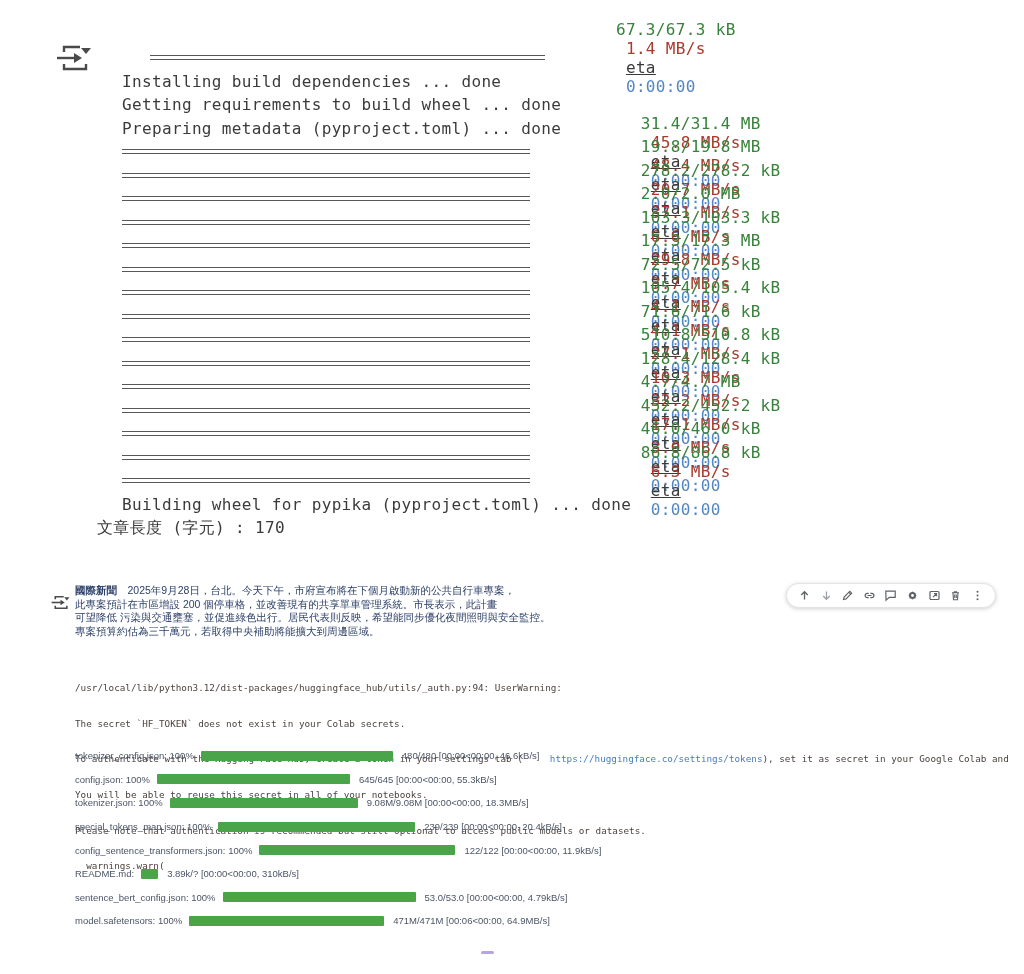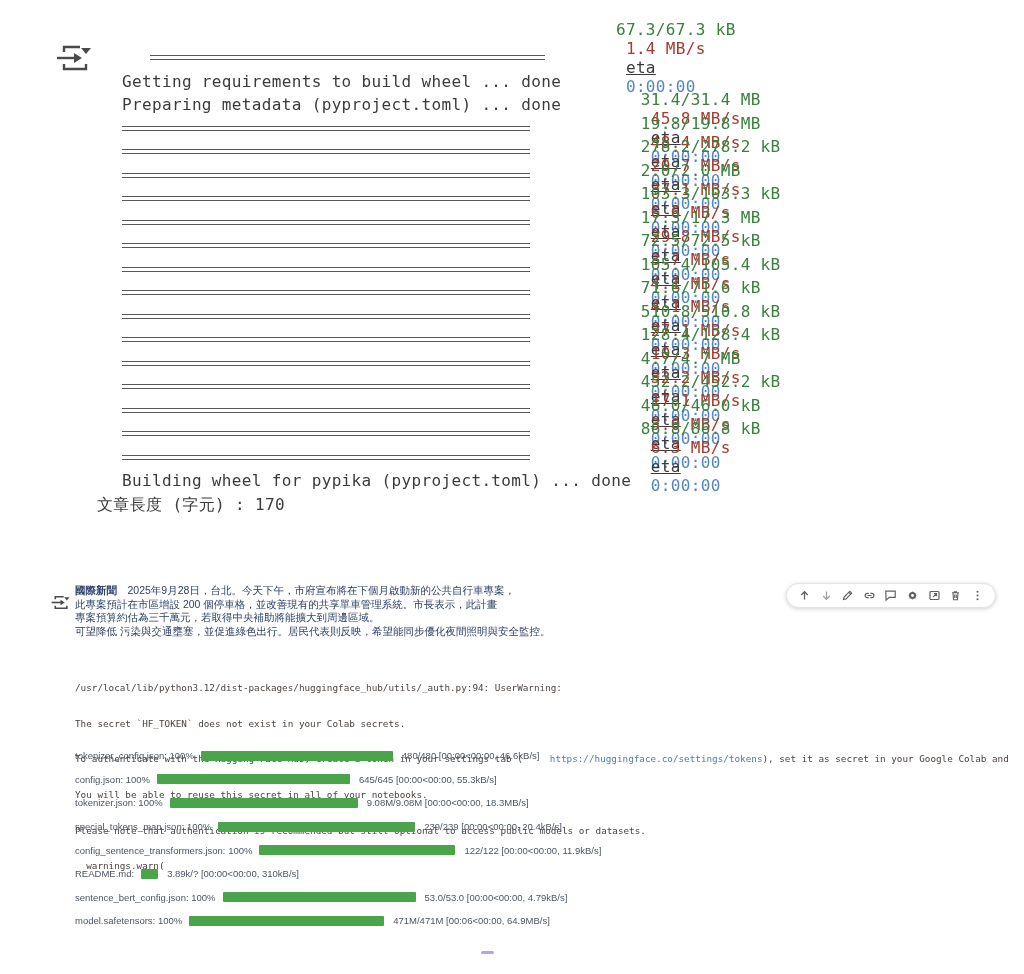--- a/index.html
+++ b/index.html
@@ -89,20 +89,21 @@
     <span class="pip-stats">
       <span class="c-green">67.3/67.3 kB</span>
       <span class="c-red">1.4 MB/s</span>
       <span class="c-dark">eta</span>
       <span class="c-blue">0:00:00</span>
     </span>
   </div>
 
   <div>
 
+      <div class="pip-msg">Installing build dependencies ... done</div>
 
       <div class="pip-msg">Getting requirements to build wheel ... done</div>
 
       <div class="pip-msg">Preparing metadata (pyproject.toml) ... done</div>
     </div>
 
   <div>
 
       <div class="pip-line">
         <span class="pip-bar"></span>
@@ -268,23 +269,23 @@
     <path d="M27 6 H37 L32 12 Z" fill="#4a4a4a" stroke="none"></path>
   </svg>
 </div>
 
 <div class="abs news-block">
   <div><span class="news-lead">國際新聞</span><span>　2025年9月28日，台北。今天下午，市府宣布將在下個月啟動新的公共自行車專案，</span></div>
   <div>
 
       <div>此專案預計在市區增設 200 個停車格，並改善現有的共享單車管理系統。市長表示，此計畫</div>
 
+      <div>可望降低 污染與交通壅塞，並促進綠色出行。居民代表則反映，希望能同步優化夜間照明與安全監控。</div>
+
       <div>專案預算約估為三千萬元，若取得中央補助將能擴大到周邊區域。</div>
-
-      <div>可望降低 污染與交通壅塞，並促進綠色出行。居民代表則反映，希望能同步優化夜間照明與安全監控。</div>
     </div>
 </div>
 
 <div class="abs toolbar">
   <span class="tb-icon">
     <svg width="13" height="13" viewBox="0 0 13 13" fill="none" stroke="#5f6368" stroke-width="1.3">
         <path d="M6.5 10.5V3M3.2 6L6.5 2.7 9.8 6"></path>
       </svg>
   </span>
   <span class="tb-icon">

